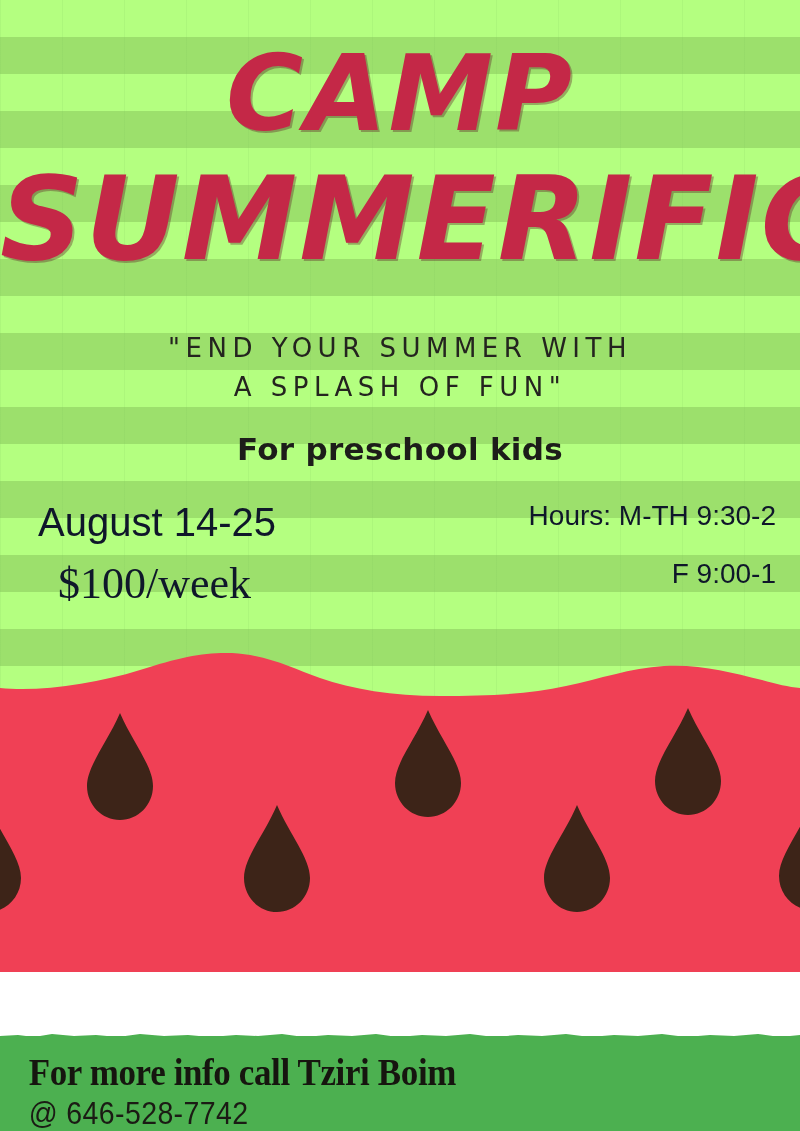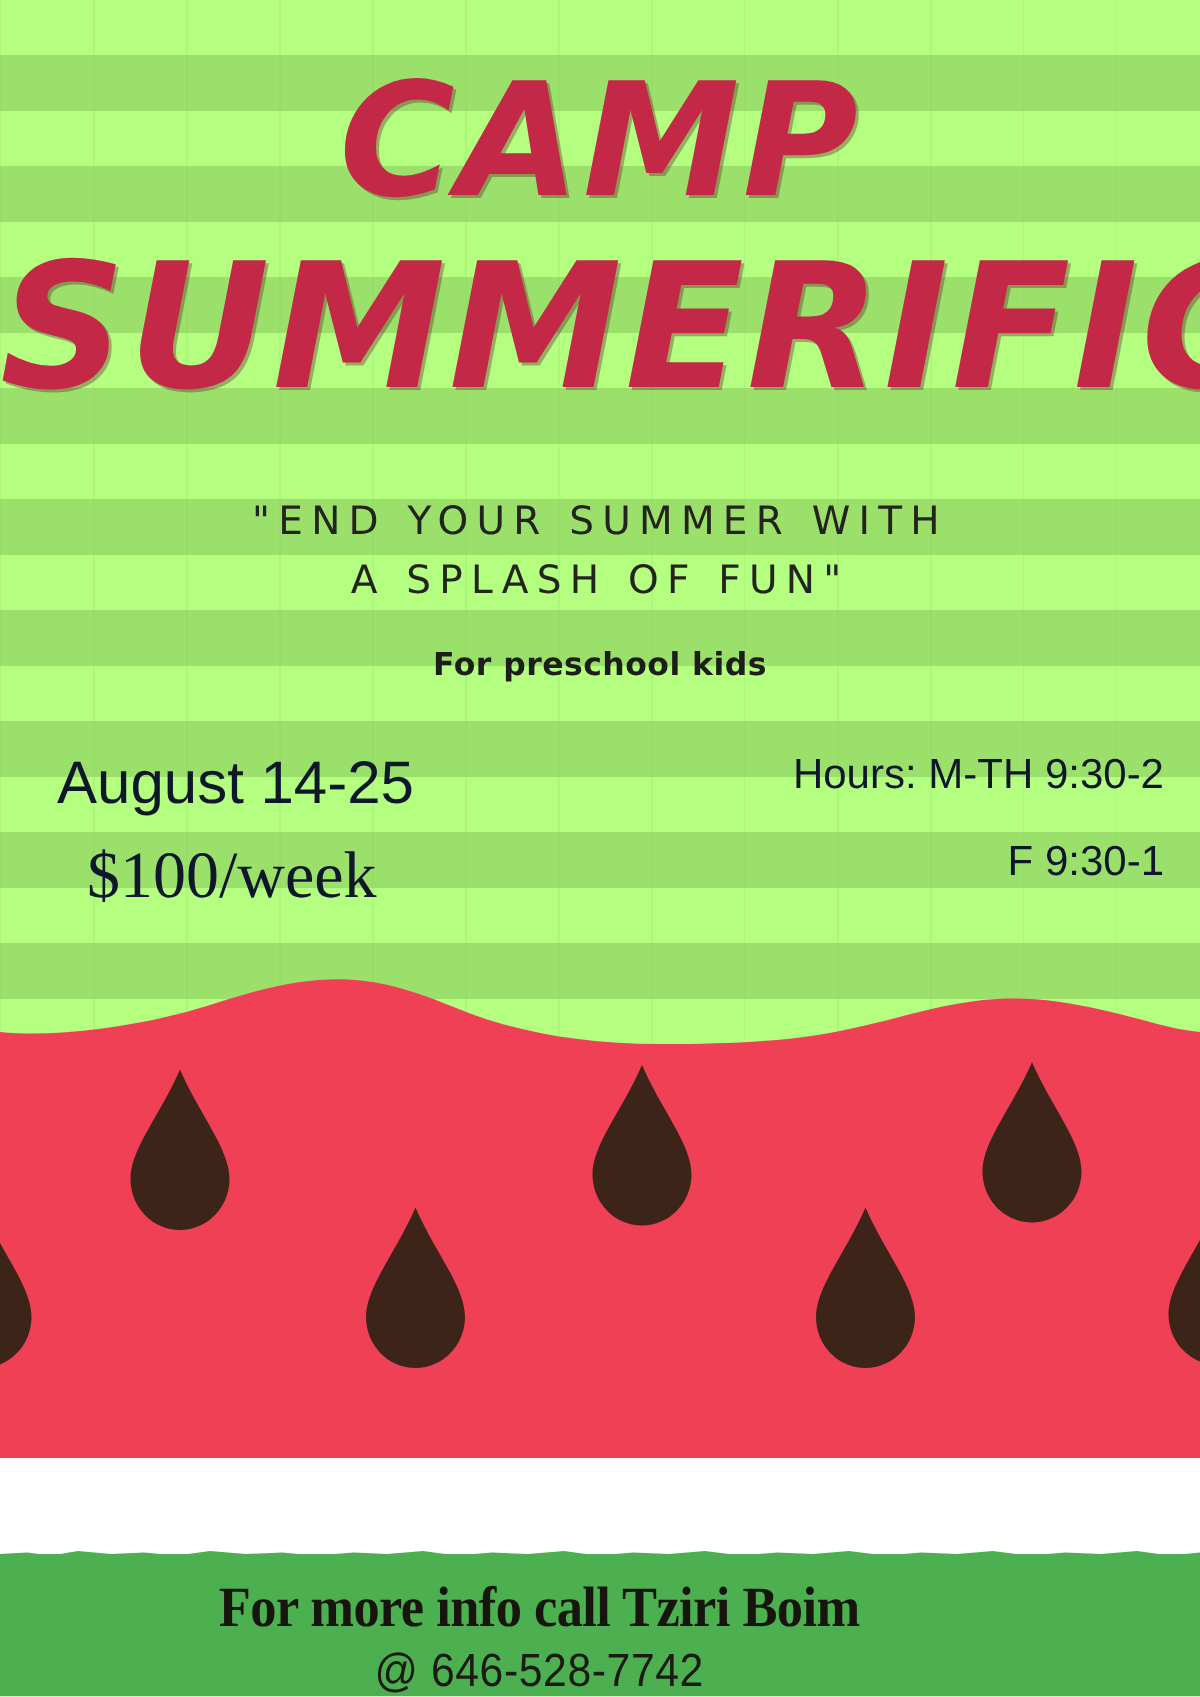--- a/index.html
+++ b/index.html
@@ -103,21 +103,21 @@
 
   #audience {
     position: absolute;
     left: 0;
     top: 431px;
     width: 800px;
     text-align: center;
     color: #1d1d1a;
     font-family: "DejaVu Sans", sans-serif;
     font-weight: bold;
-    font-size: 21px;
+    font-size: 31px;
     letter-spacing: 0.3px;
   }
 
   
   #details {
     position: absolute;
     left: 0;
     top: 500px;
     width: 800px;
     color: #0f172a;
@@ -189,21 +189,21 @@
     top: -5px;
     width: 800px;
     height: 9px;
   }
   #footer-edge svg { display: block; }
   #footer-text {
     position: absolute;
     left: 0;
     top: 0;
     width: 719px;
-    text-align: center;
+    text-align: left;
   }
   #contact-name {
     margin-top: 14px;
     color: #16160f;
     font-family: "Liberation Serif", serif;
     font-weight: bold;
     font-size: 38px;
     letter-spacing: -0.4px;
     transform: scaleX(0.92);
   }
@@ -238,21 +238,21 @@
 
     <div id="details">
 
       <div class="detail-row">
         <span class="detail-left" id="dates">August 14-25</span>
         <span class="detail-right" id="hours-1">Hours: M-TH 9:30-2</span>
       </div>
 
       <div class="detail-row">
         <span class="detail-left" id="price">$100/week</span>
-        <span class="detail-right" id="hours-2">F  9:30-1</span>
+        <span class="detail-right" id="hours-2">F  9:00-1</span>
       </div>
 
     </div>
   </div>
 
   <div id="melon">
     <svg width="800" height="333" viewBox="0 0 800 333" xmlns="http://www.w3.org/2000/svg">
       <defs>
         <clipPath id="melonClip">
           <path d="M0,48

